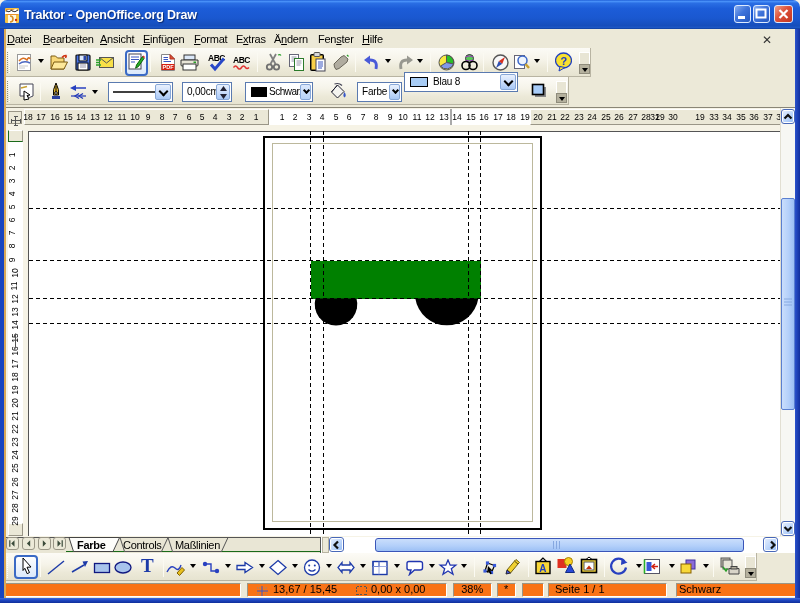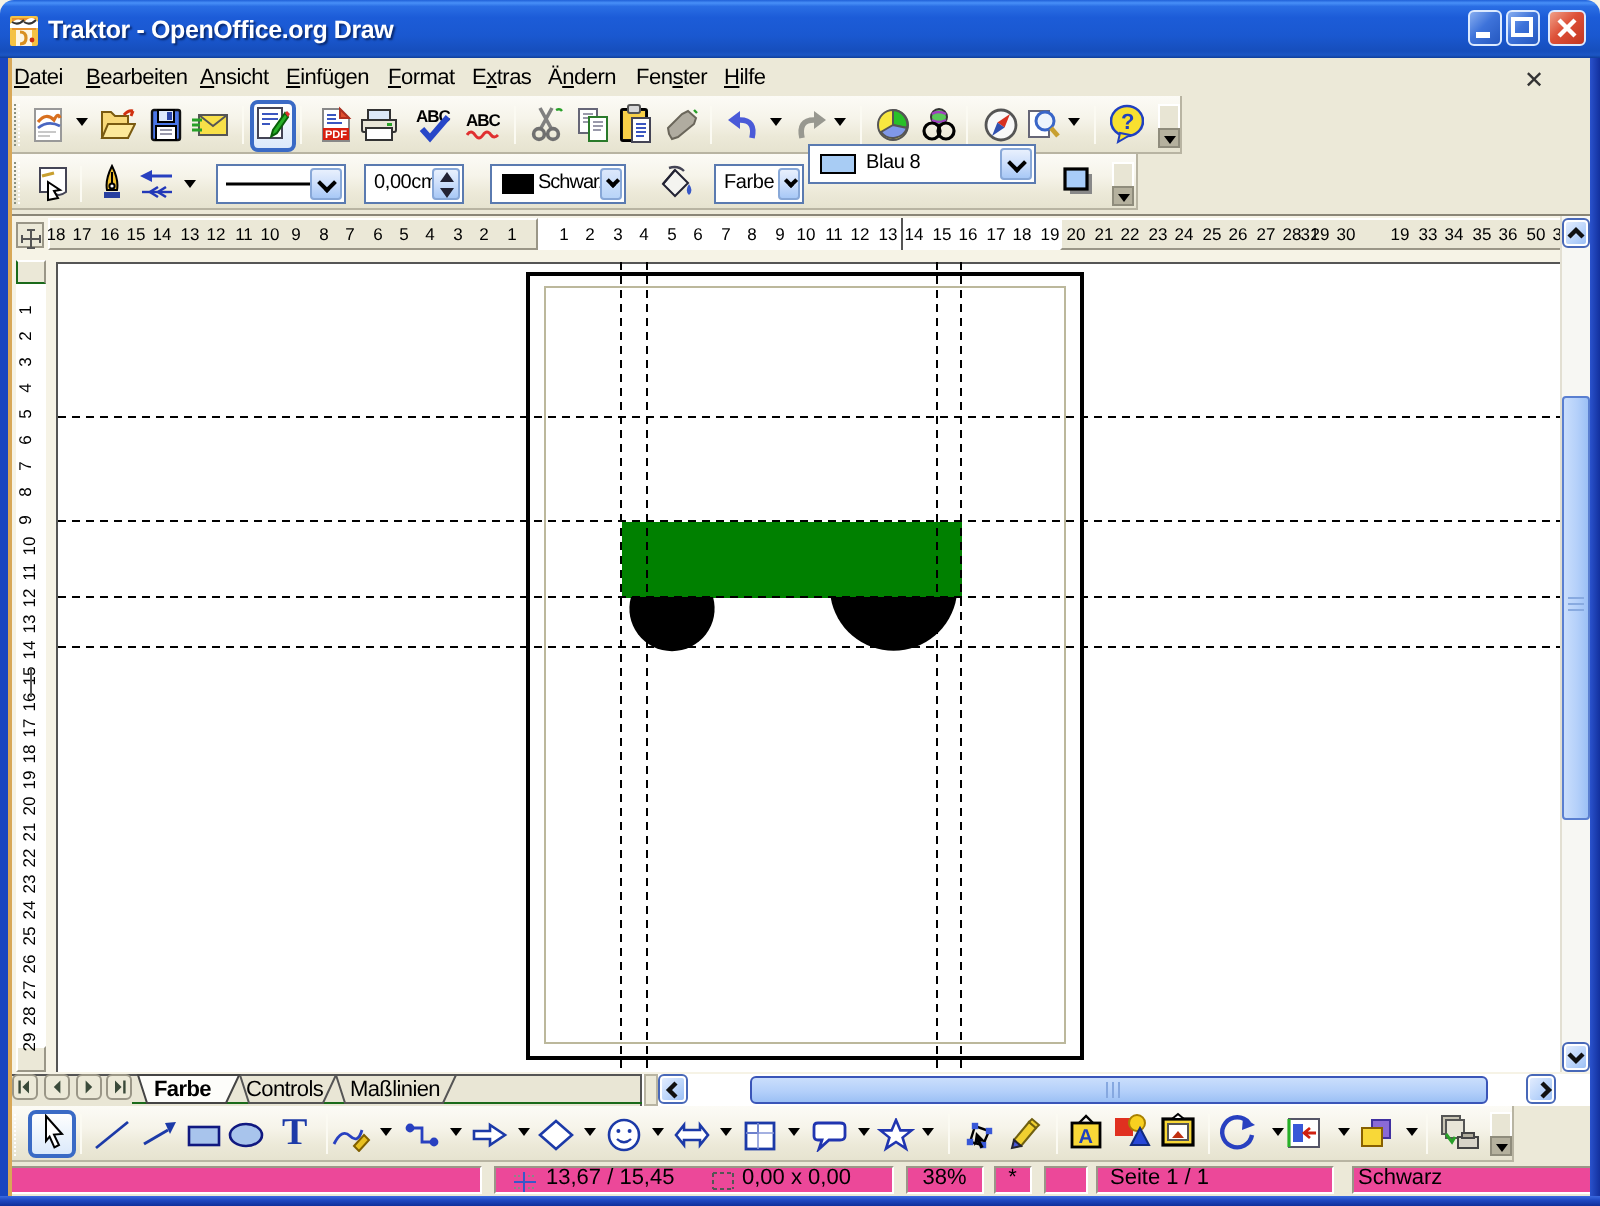--- a/index.html
+++ b/index.html
@@ -50,21 +50,21 @@
 .sbtn{background:linear-gradient(135deg,#e2ecfe 0%,#c0d8fb 50%,#9cc0f5 100%);border:1px solid #fff;outline:1px solid #4868b8;border-radius:2px;}
 #vsb{left:780px;top:108px;width:15px;height:428px;background:#f7f7f3;border-left:1px solid #e2dfd2;}
 #vthumb{position:absolute;left:0px;top:90px;width:14px;height:212px;background:linear-gradient(90deg,#cadefc 0%,#b4d0fa 55%,#9cc0f5 100%);border:1px solid #5a7fd0;border-radius:2px;}
 #hsbrow{left:4px;top:537px;width:791px;height:16px;background:#fff;}
 #hthumb{position:absolute;background:linear-gradient(180deg,#cadefc 0%,#b4d0fa 55%,#9cc0f5 100%);border:1px solid #3a55b8;border-radius:3px;}
 
 .navb{position:absolute;top:537px;width:13px;height:13px;background:#ece9d8;border:1px solid #9a9687;border-radius:3px;}
 
 #dtb{left:0;top:553px;width:800px;height:28px;background:#ece9d8;}
 #status{left:0;top:581px;width:800px;height:17px;background:#ece9d8;font-size:11px;}
-.sfield{position:absolute;top:2px;height:14px;border:1px solid;border-color:#9a9687 #fff #fff #9a9687;background:#ec4899;}
+.sfield{position:absolute;top:2px;height:14px;border:1px solid;border-color:#9a9687 #fff #fff #9a9687;background:#f97316;}
 
 #bl{left:0;top:29px;width:4px;height:569px;background:#1845c0;}
 #br{left:795px;top:29px;width:5px;height:569px;background:linear-gradient(90deg,#2a52cc,#12309e);}
 #bb{left:0;top:598px;width:800px;height:5px;background:linear-gradient(180deg,#3a6ae0 0%,#1e46c0 45%,#0f2e9a 100%);}
 </style></head><body>
 <div id="win">
 
 <div id="menubar" class="abs">
 <span style="left:7px"><u>D</u>atei</span>
 <span style="left:43px"><u>B</u>earbeiten</span>
@@ -347,21 +347,21 @@
 <i style="left:609px">27</i>
 <i style="left:622px">28</i>
 <i style="left:636px">29</i>
 <i style="left:649px">30</i>
 <i style="left:631px">31</i>
 <i style="left:676px">19</i>
 <i style="left:690px">33</i>
 <i style="left:703px">34</i>
 <i style="left:717px">35</i>
 <i style="left:730px">36</i>
-<i style="left:744px">50</i>
+<i style="left:744px">37</i>
 <i style="left:757px">38</i>
 <i style="left:427px;top:0;height:16px;border-left:1px solid #555"></i>
 </div>
 <div id="vruler" class="abs">
 <div class="vrsec" style="top:0;height:12px;border-bottom-color:#1a6a1a;border-left-color:#1a6a1a"></div>
 <div class="vrsec" style="top:393px;height:13px"></div>
 <i style="top:25px">1</i>
 <i style="top:38px">2</i>
 <i style="top:51px">3</i>
 <i style="top:64px">4</i>

